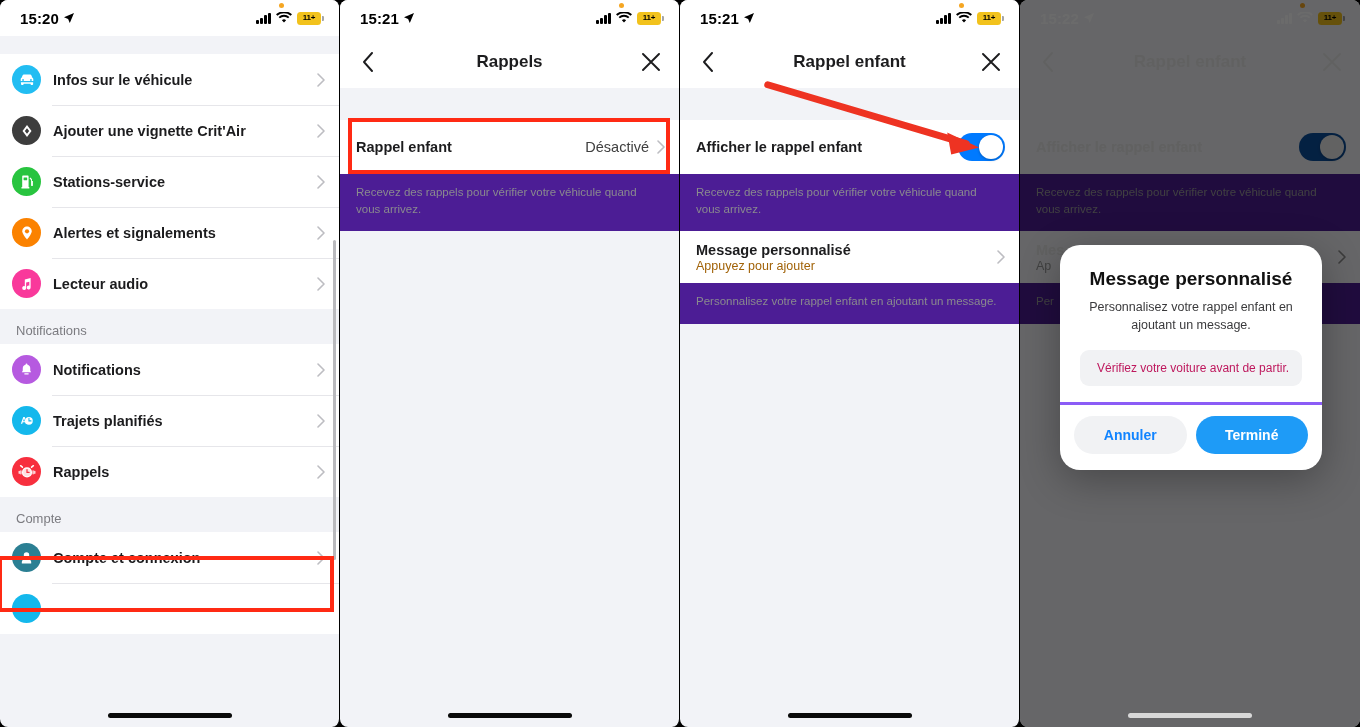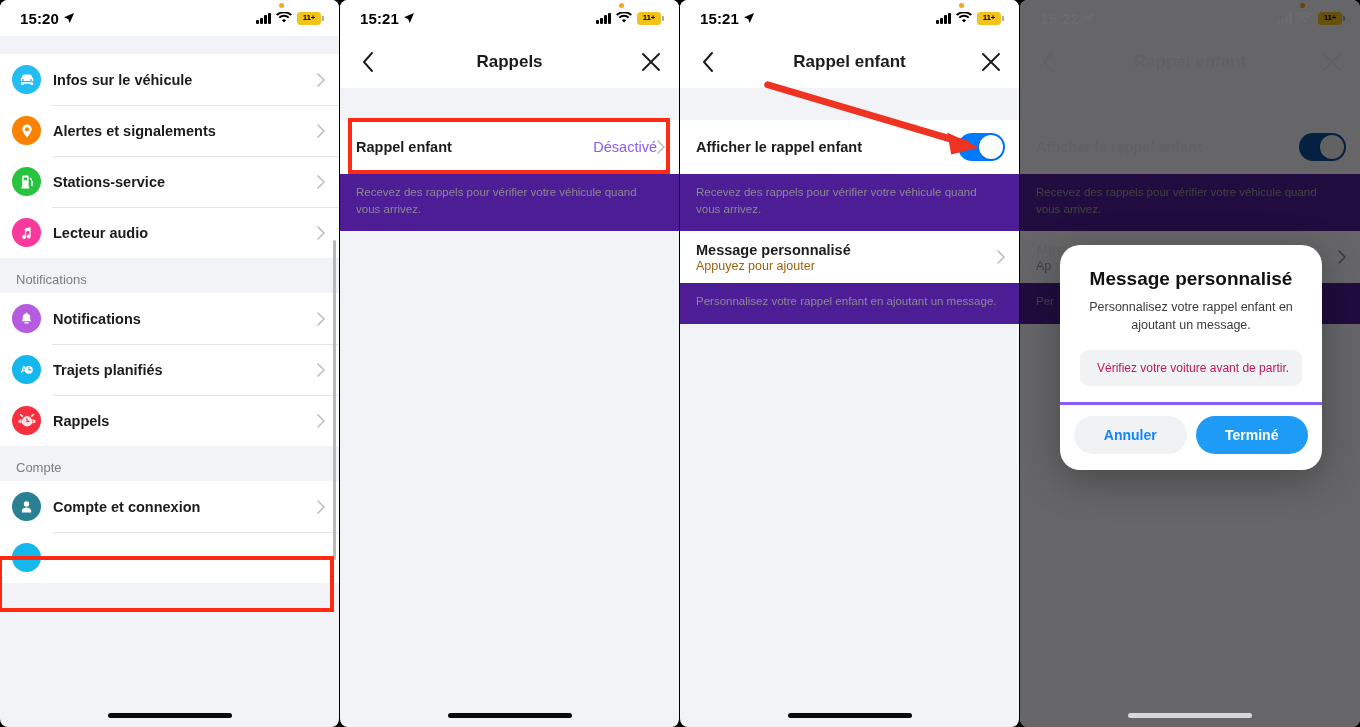--- a/index.html
+++ b/index.html
@@ -42,21 +42,21 @@
   .listgap { height:18px; background:#f2f3f7; }
   .section-hdr { background:#f2f3f7; padding:14px 16px 6px; font-size:13px; color:#7b7b80; }
   .card { background:#fff; }
   .row { display:flex; align-items:center; height:51px; padding:0 14px 0 12px; background:#fff;
          position:relative; }
   .row + .row:before { content:""; position:absolute; left:52px; right:0; top:0; height:1px;
                        background:#e6e6ea; }
   .ico { width:29px; height:29px; border-radius:50%; flex:0 0 29px; display:flex;
          align-items:center; justify-content:center; margin-right:12px; }
   .row-label { font-size:14.5px; color:#1c1c1e; font-weight:600; flex:1; }
-  .row-value { font-size:14.5px; color:#8b5cf6; margin-right:0; }
+  .row-value { font-size:14.5px; color:#404040; margin-right:8px; }
   .chev { color:#bdbdc2; font-size:16px; font-weight:400; line-height:1; }
   .chev svg { display:block; }
 
   .desc { padding:10px 16px 14px; font-size:11.5px; line-height:1.45; color:#8a8a8e;
           background:#4c1d95; }
 
   .row-stack { flex:1; display:flex; flex-direction:column; gap:1px; }
   .row-sub { font-size:12.5px; color:#a16207; font-weight:400; }
 
   
@@ -140,43 +140,57 @@
             </svg>
         </div>
         <div class="row-label">Infos sur le véhicule</div>
         <div class="chev">
             <svg width="8" height="14" viewBox="0 0 8 14">
               <path d="M1 1l6 6-6 6" stroke="#bdbdc2" stroke-width="1.6" fill="none" stroke-linecap="round" stroke-linejoin="round"></path>
             </svg>
           </div>
       </div>
       <div class="row">
-        <div class="ico" style="background:#fb8200">
+        <div class="ico" style="background:#3d3d3d">
           <svg width="16" height="16" viewBox="0 0 16 16">
-              <path d="M8 1.6c2.6 0 4.7 2.1 4.7 4.7 0 3.2-4.7 8.1-4.7 8.1S3.3 9.5 3.3 6.3C3.3 3.7 5.4 1.6 8 1.6z" fill="#fff"></path>
-              <circle cx="8" cy="6.3" r="2.1" fill="#fb8200"></circle>
-            </svg>
-        </div>
-        <div class="row-label">Alertes et signalements</div>
+              <path d="M8 2l4.5 6L8 14 3.5 8z" fill="#fff"></path>
+              <path d="M8 5.2 10.2 8 8 10.8 5.8 8z" fill="#3d3d3d"></path>
+            </svg>
+        </div>
+        <div class="row-label">Ajouter une vignette Crit'Air</div>
         <div class="chev">
             <svg width="8" height="14" viewBox="0 0 8 14">
               <path d="M1 1l6 6-6 6" stroke="#bdbdc2" stroke-width="1.6" fill="none" stroke-linecap="round" stroke-linejoin="round"></path>
             </svg>
           </div>
       </div>
       <div class="row">
         <div class="ico" style="background:#28c43f">
           <svg width="16" height="16" viewBox="0 0 16 16">
               <path d="M3.2 2.6c0-.6.5-1 1-1h4.4c.6 0 1 .4 1 1v10.8H3.2z" fill="#fff"></path>
               <rect x="4.6" y="3.4" width="3.6" height="2.8" rx=".4" fill="#28c43f"></rect>
               <path d="M10.5 4.6l1.6 1.5v5.1a.9.9 0 0 0 1.8 0V7h-.9V5.2l-1.6-1.6z" fill="#fff"></path>
               <rect x="2.4" y="13" width="8" height="1.4" rx=".5" fill="#fff"></rect>
             </svg>
         </div>
         <div class="row-label">Stations-service</div>
+        <div class="chev">
+            <svg width="8" height="14" viewBox="0 0 8 14">
+              <path d="M1 1l6 6-6 6" stroke="#bdbdc2" stroke-width="1.6" fill="none" stroke-linecap="round" stroke-linejoin="round"></path>
+            </svg>
+          </div>
+      </div>
+      <div class="row">
+        <div class="ico" style="background:#fb8200">
+          <svg width="16" height="16" viewBox="0 0 16 16">
+              <path d="M8 1.6c2.6 0 4.7 2.1 4.7 4.7 0 3.2-4.7 8.1-4.7 8.1S3.3 9.5 3.3 6.3C3.3 3.7 5.4 1.6 8 1.6z" fill="#fff"></path>
+              <circle cx="8" cy="6.3" r="2.1" fill="#fb8200"></circle>
+            </svg>
+        </div>
+        <div class="row-label">Alertes et signalements</div>
         <div class="chev">
             <svg width="8" height="14" viewBox="0 0 8 14">
               <path d="M1 1l6 6-6 6" stroke="#bdbdc2" stroke-width="1.6" fill="none" stroke-linecap="round" stroke-linejoin="round"></path>
             </svg>
           </div>
       </div>
       <div class="row">
         <div class="ico" style="background:#f9399b">
           <svg width="15" height="15" viewBox="0 0 16 16">
               <path d="M12.4 2.2 6.2 3.7v7.1a2.1 2.1 0 1 0 1.4 2v-6l3.4-.8v4.3a2.1 2.1 0 1 0 1.4 2z" fill="#fff"></path>

